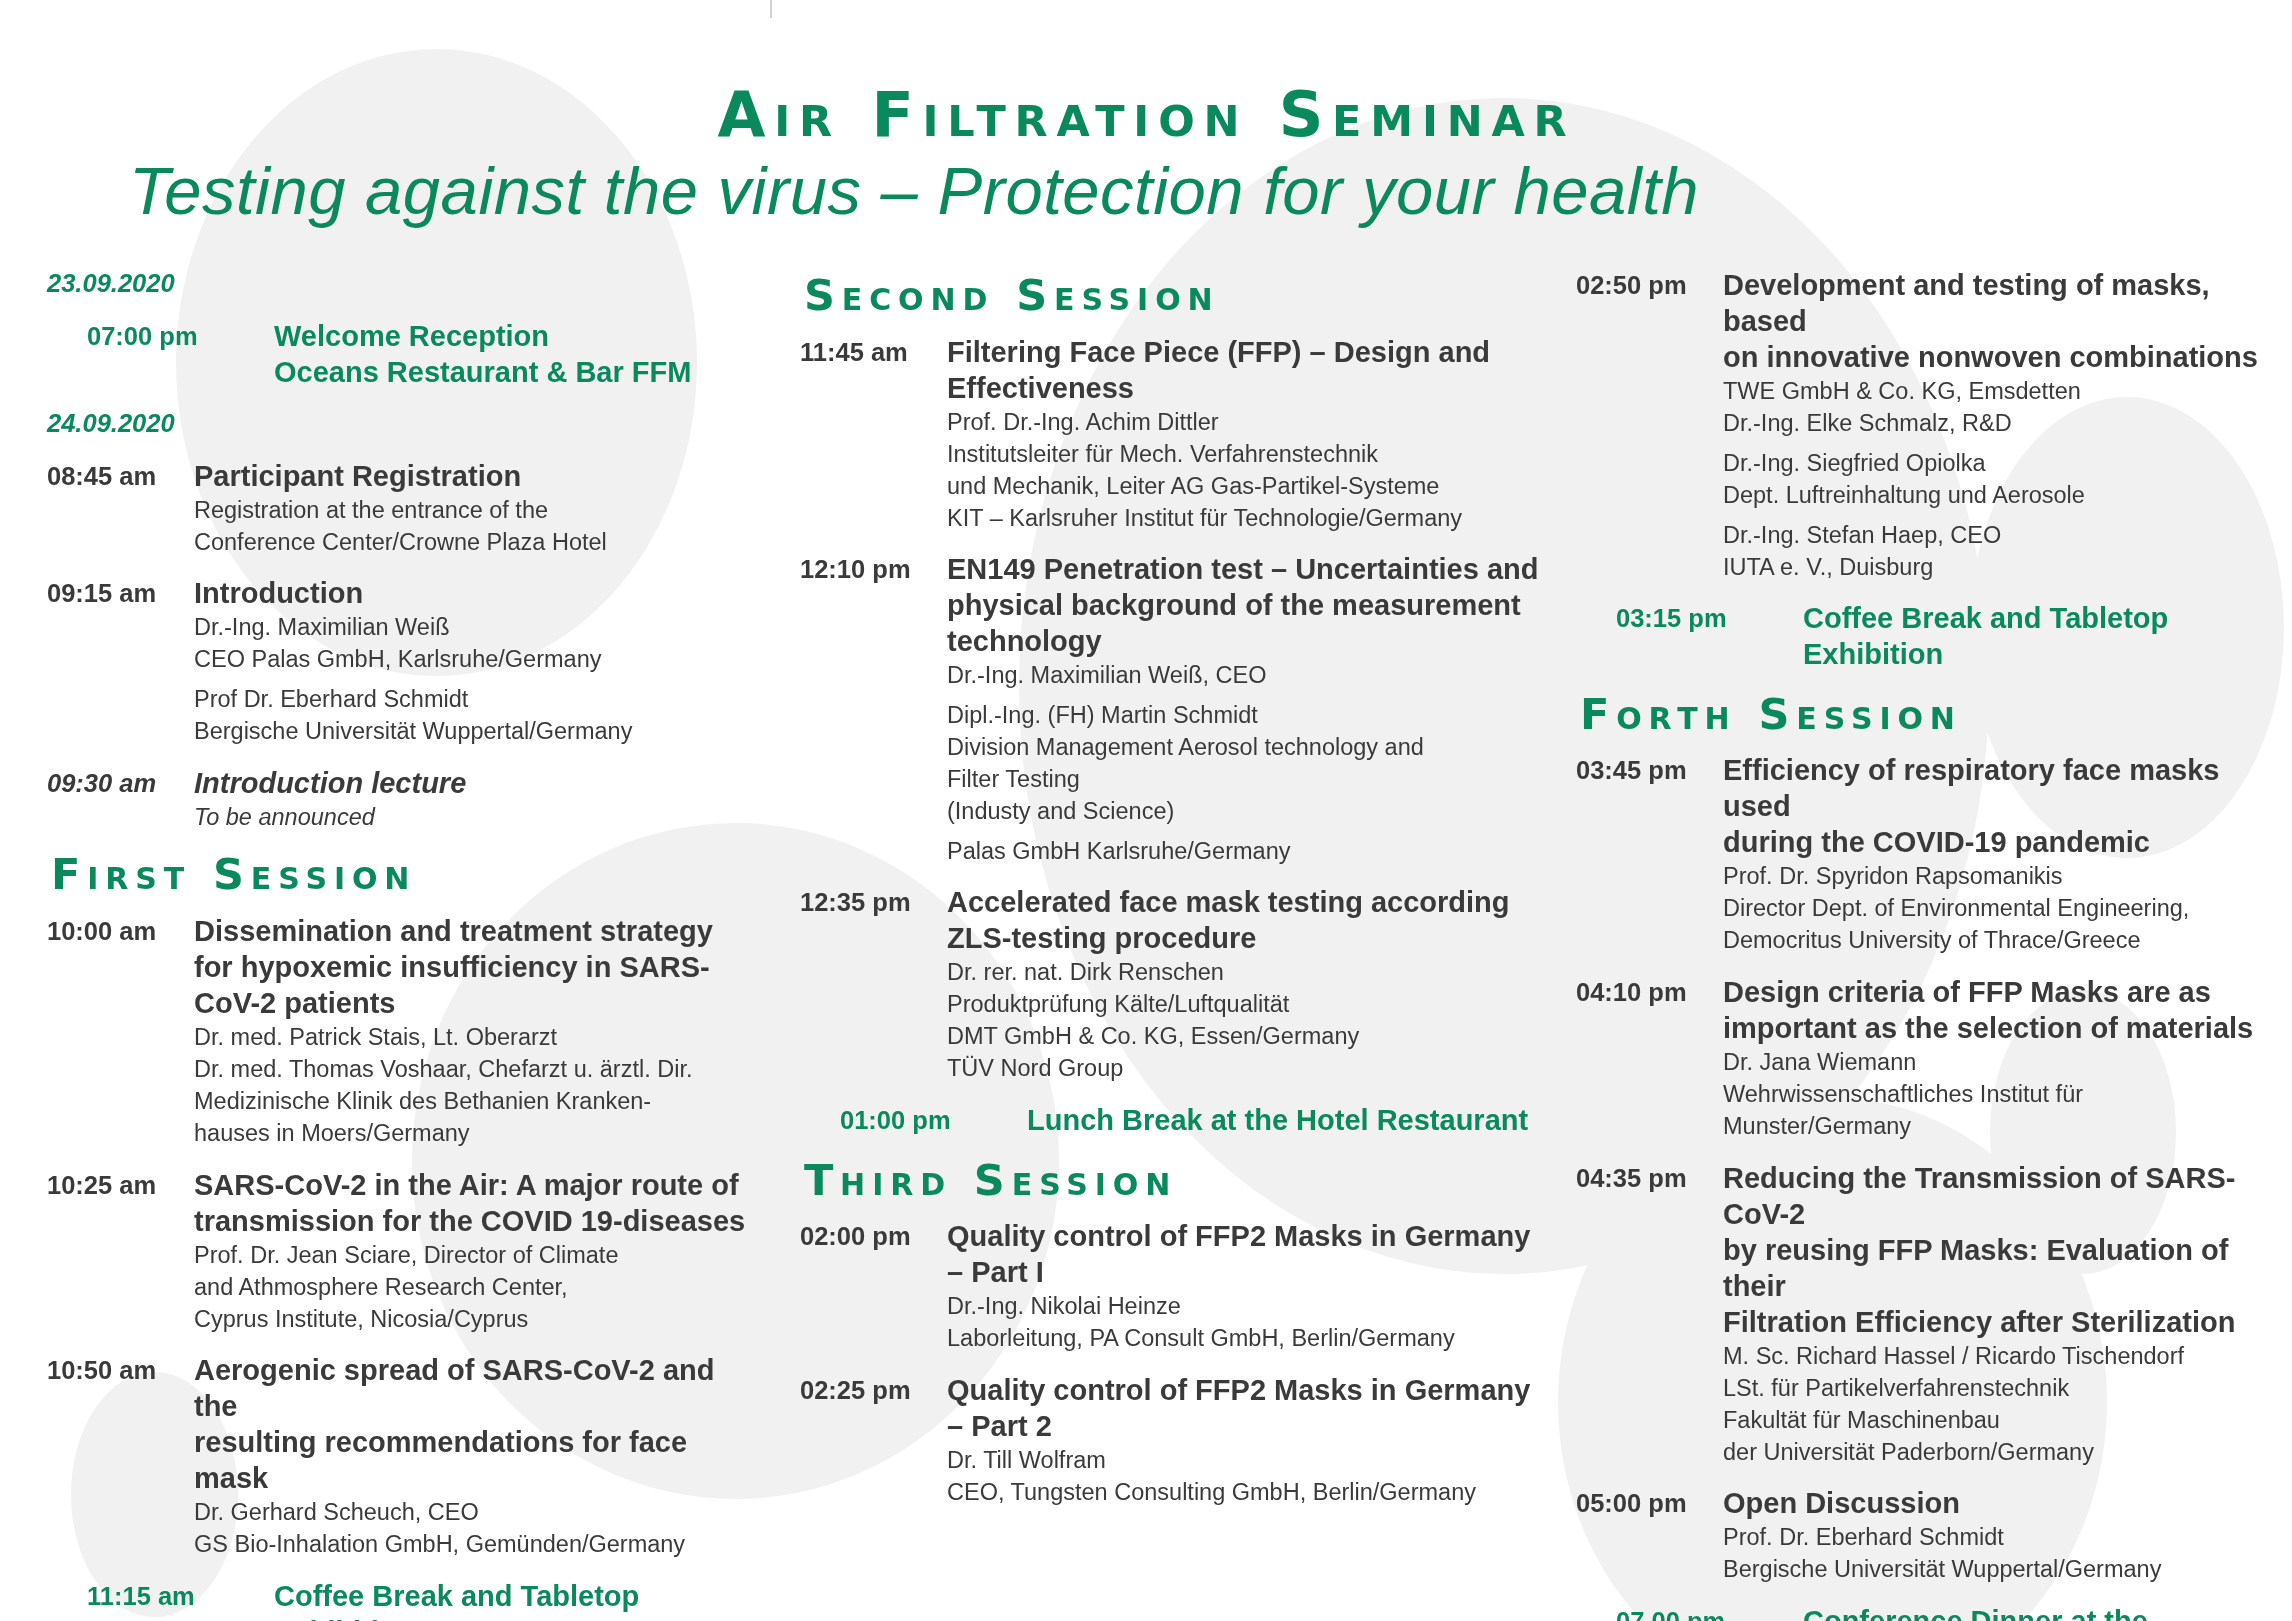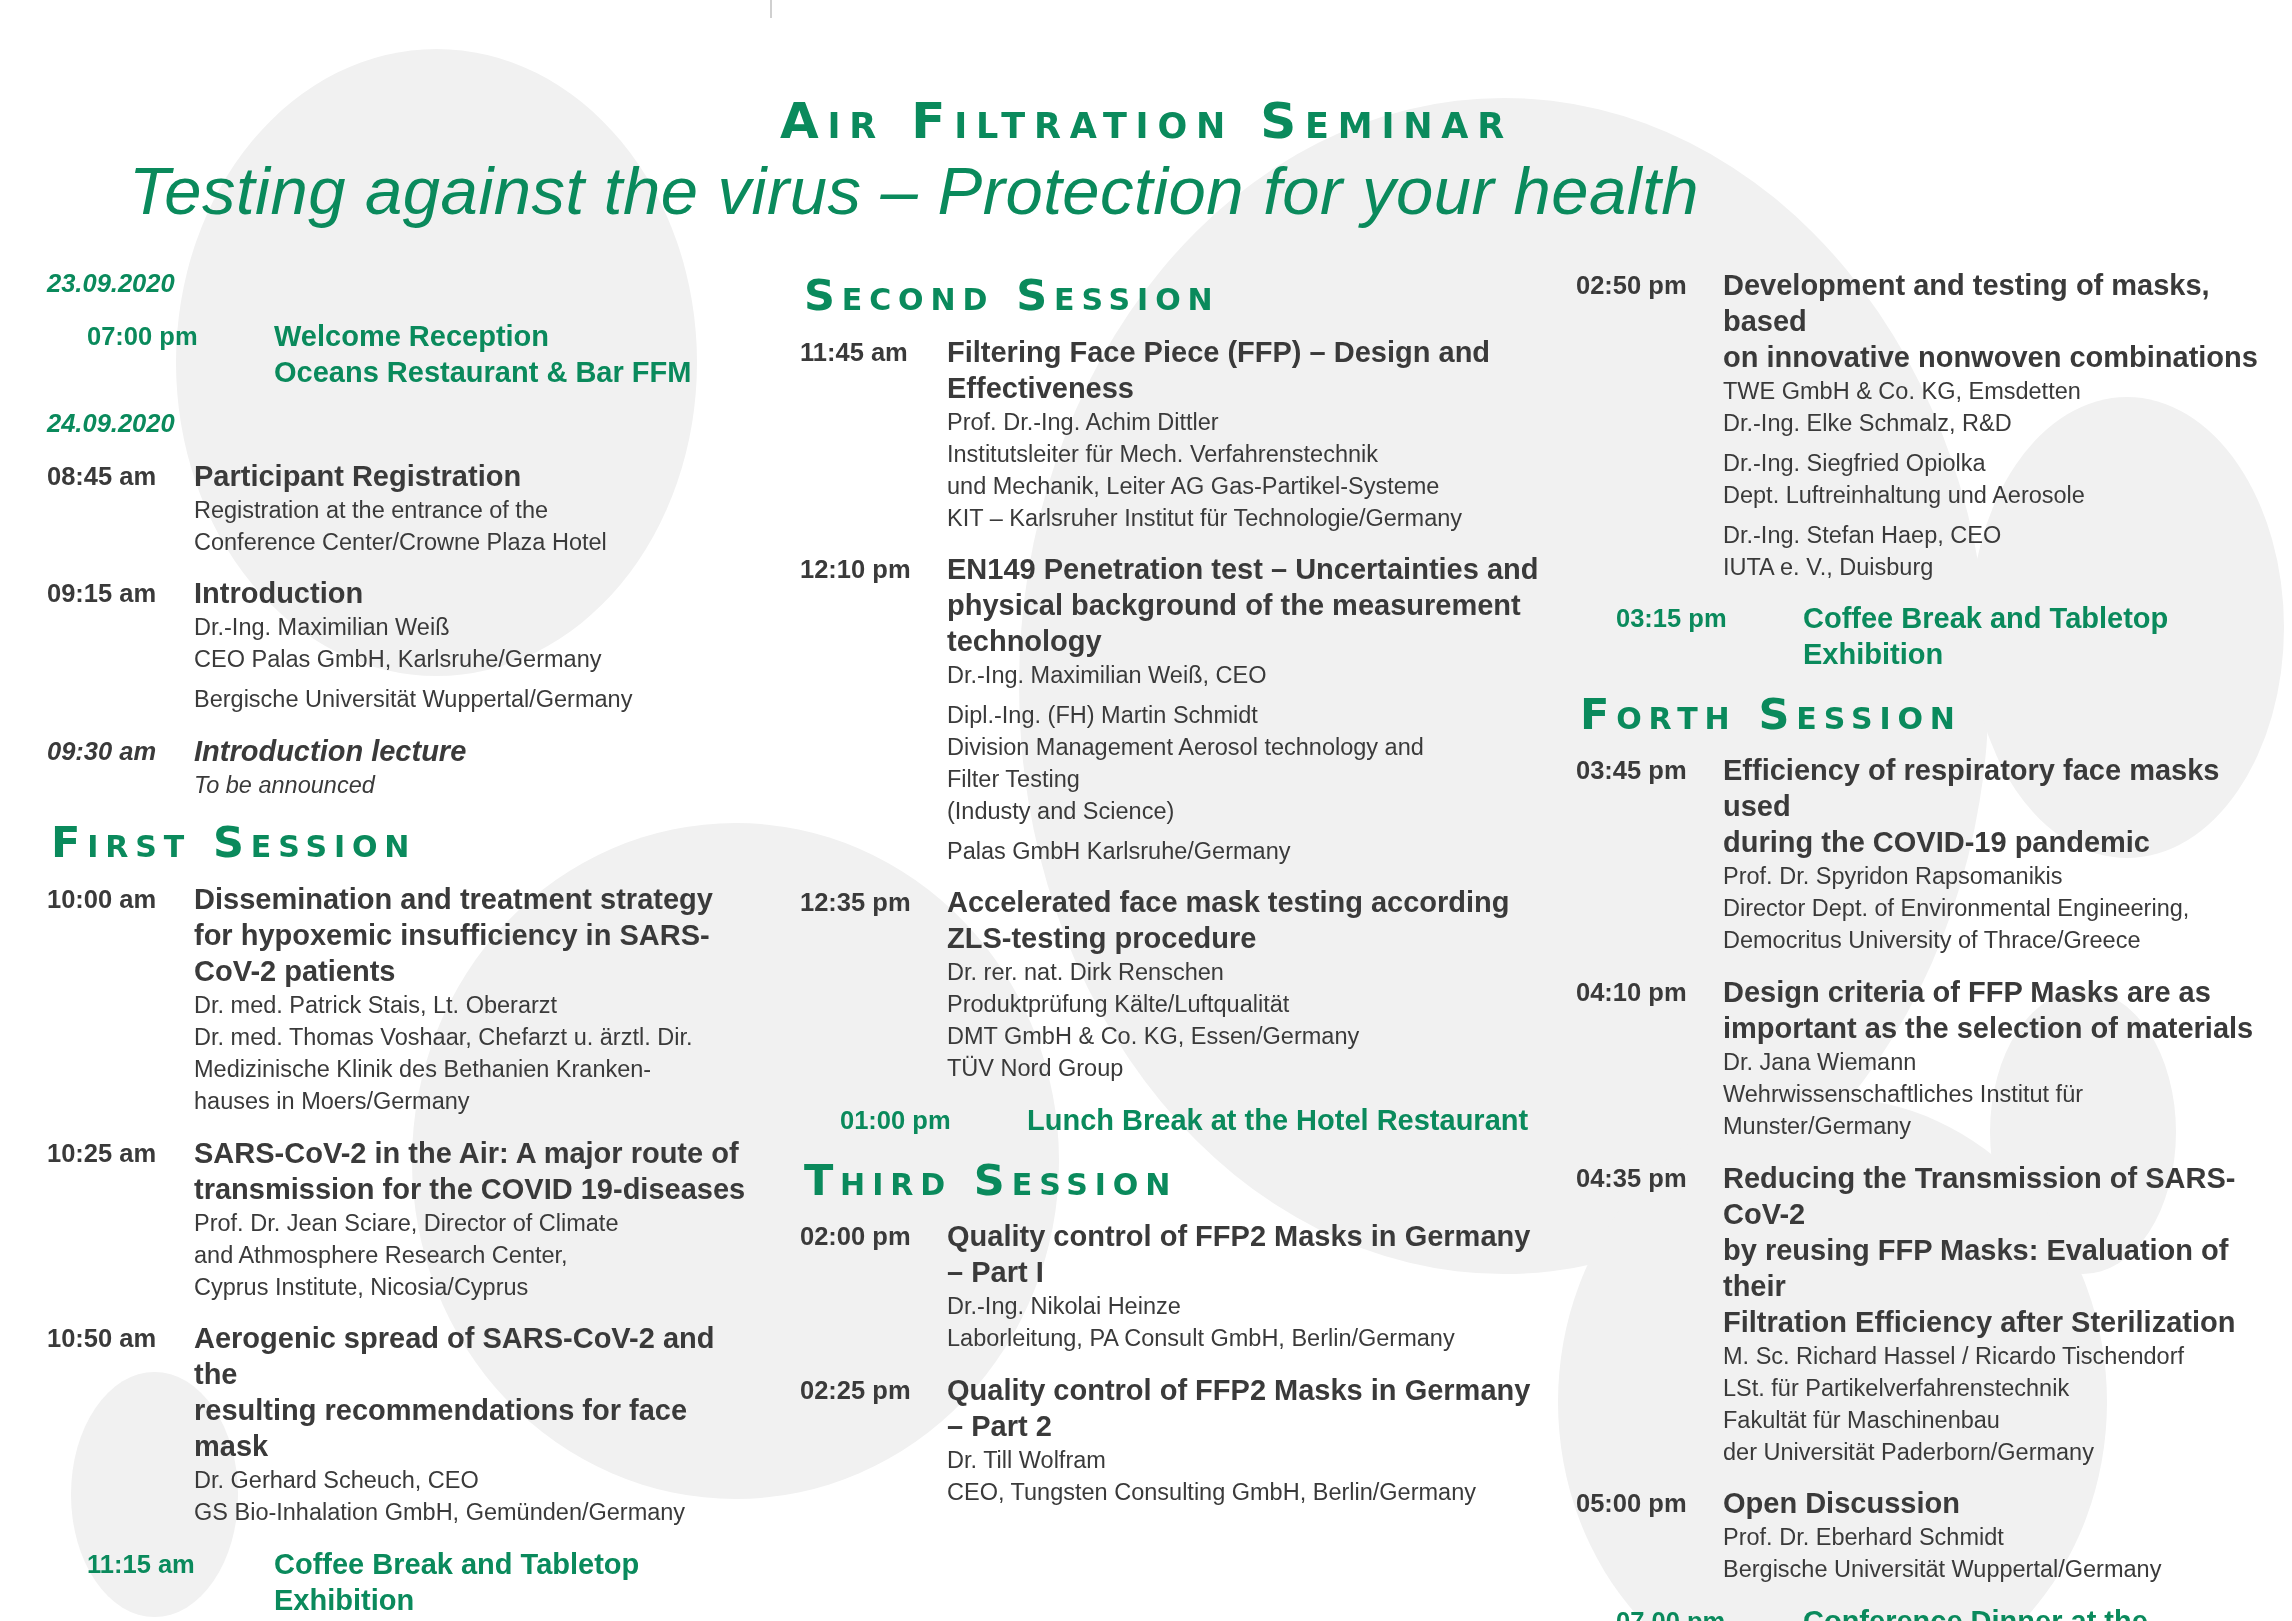--- a/index.html
+++ b/index.html
@@ -9,22 +9,22 @@
     font-family:"Liberation Sans", sans-serif;
     color:#3a3a3a;
   }
   .bg { position:absolute; background:#f1f1f1; border-radius:50%; z-index:0; }
   .tick { position:absolute; left:770px; top:0; width:2px; height:17.6px; background:#d0d0d0; z-index:1; }
 
   .header { position:absolute; left:0; top:0; width:2293px; z-index:2; text-align:center; }
   .title {
     position:absolute; left:0; width:2293px; top:84px;
     font-family:"DejaVu Sans", sans-serif; font-weight:bold;
-    font-size:50px; letter-spacing:8.8px; color:#0a8a5c;
-    font-variant:small-caps; line-height:1;margin-top:12px;
+    font-size:62px; letter-spacing:8.8px; color:#0a8a5c;
+    font-variant:small-caps; line-height:1;
   }
   .subtitle {
     position:absolute; left:0; width:1828px; top:157px;
     font-family:"Liberation Sans", sans-serif; font-style:italic;
     font-size:67px; color:#0a8a5c; line-height:1; letter-spacing:0.5px;
   }
 
   .col { position:absolute; z-index:2; }
   .col-left  { left:47px;   top:267px; width:706px; }
   .col-mid   { left:800px;  top:267px; width:745px; }
@@ -83,20 +83,21 @@
       <div class="l">Conference Center/Crowne Plaza Hotel</div>
     </div>
   </div>
   <div class="item">
     <div class="time">09:15 am</div>
     <div class="body">
       <div class="t">Introduction</div>
       <div class="l">Dr.-Ing. Maximilian Weiß</div>
       <div class="l">CEO Palas GmbH, Karlsruhe/Germany</div>
       <div class="gap"></div>
+      <div class="l">Prof Dr. Eberhard Schmidt</div>
       <div class="l">Bergische Universität Wuppertal/Germany</div>
     </div>
   </div>
   <div class="item ital">
     <div class="time">09:30 am</div>
     <div class="body">
       <div class="t">Introduction lecture</div>
       <div class="l">To be announced</div>
     </div>
   </div>

